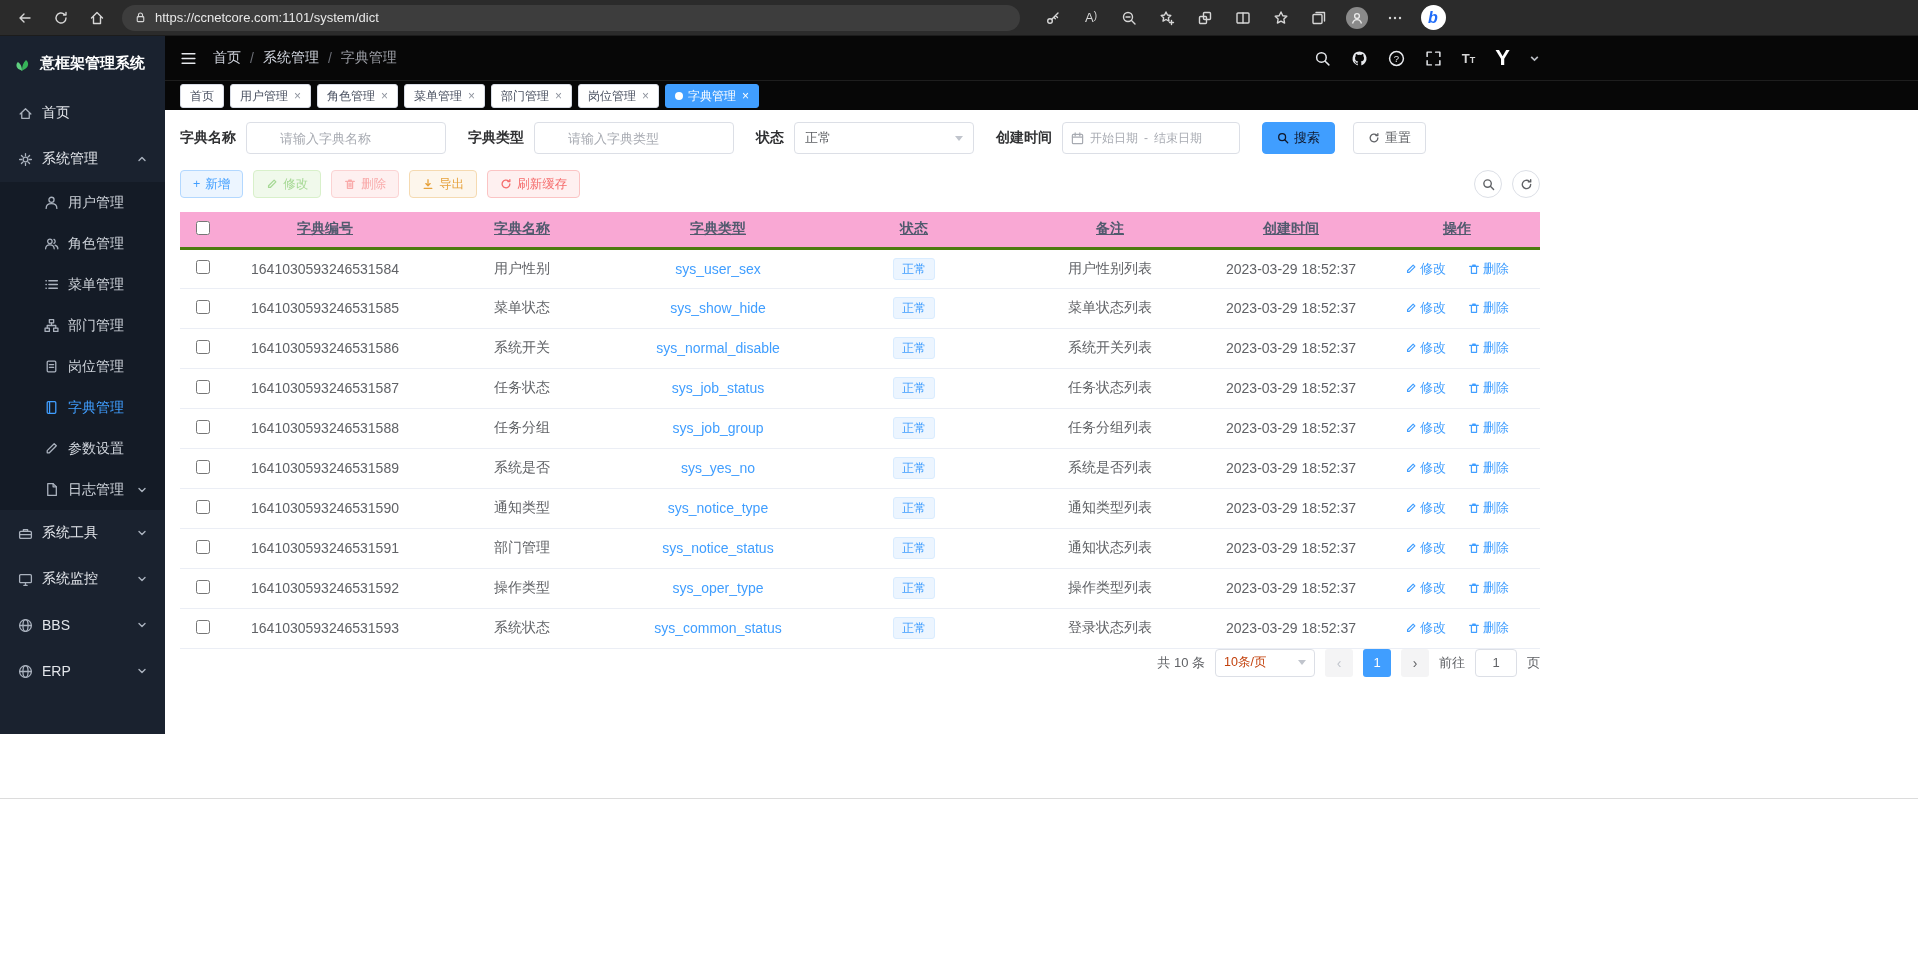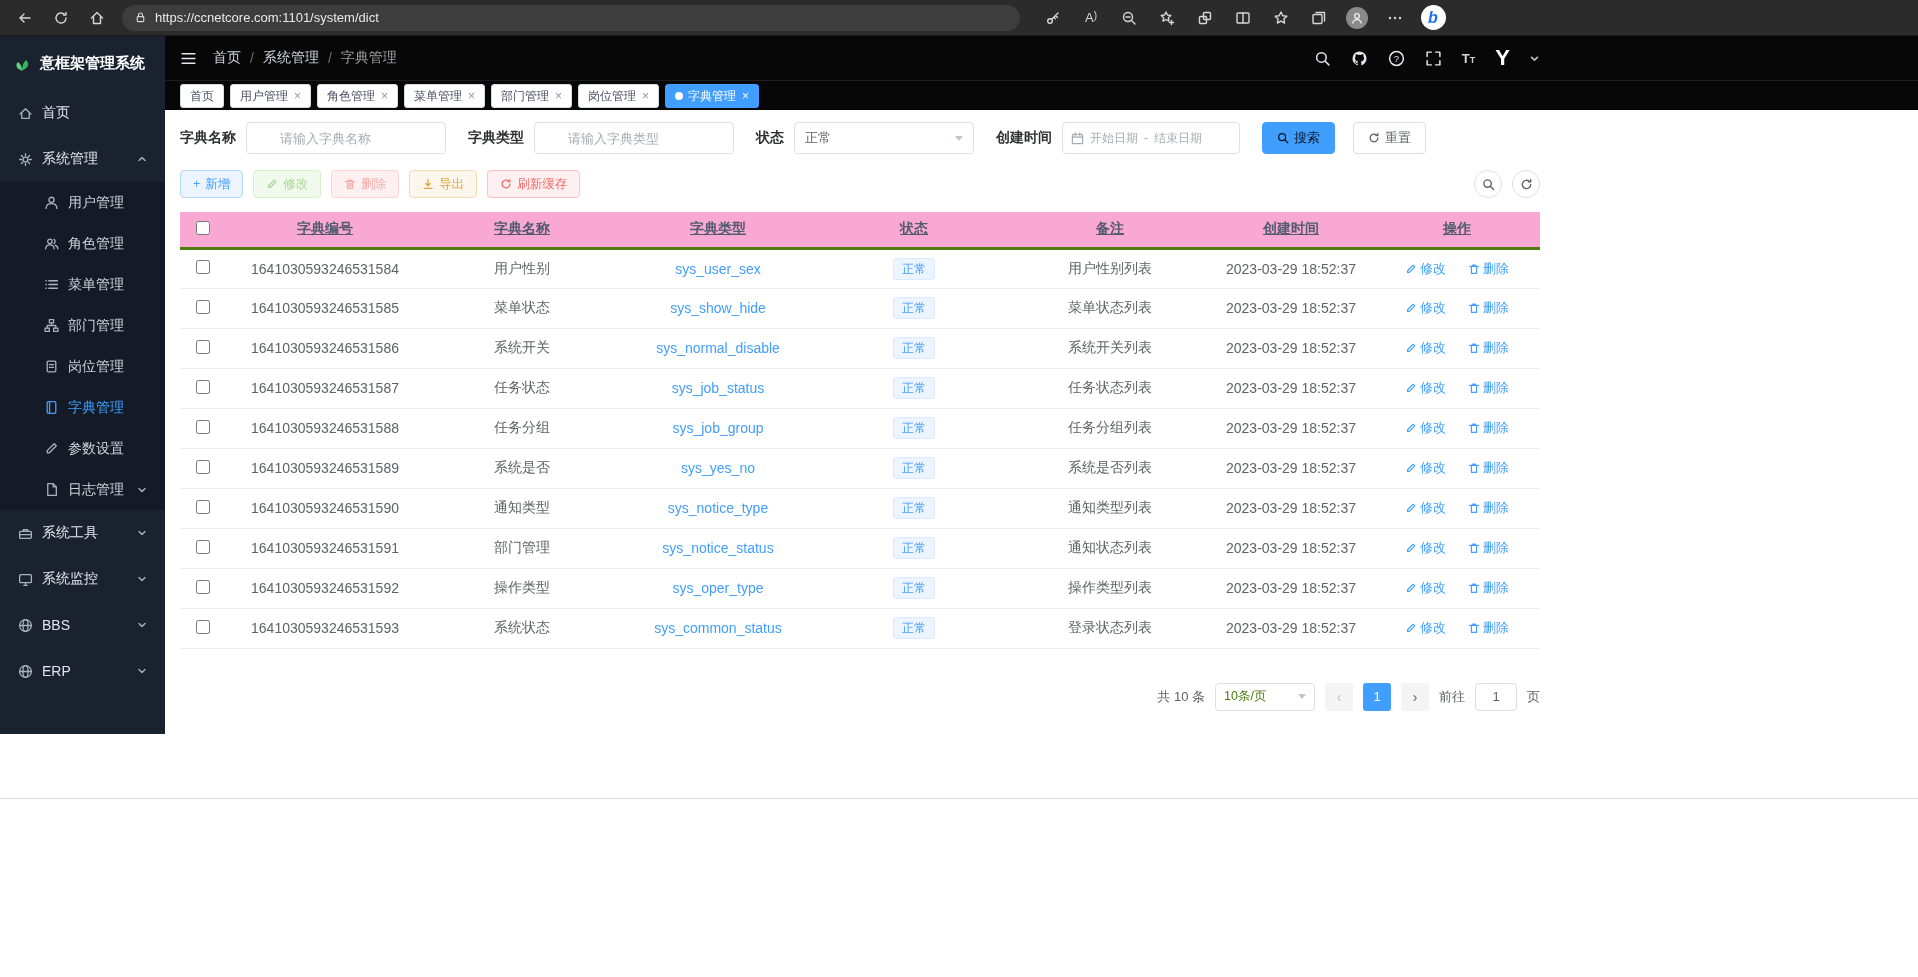--- a/index.html
+++ b/index.html
@@ -119,24 +119,24 @@
     text-align:center; white-space:nowrap; overflow:hidden; }
   .grid input[type=checkbox] { width:14px; height:14px; accent-color:#409eff; }
   .type-link { color:#409eff; cursor:pointer; text-decoration:none; }
   .tag { display:inline-block; height:22px; line-height:20px; padding:0 8px; font-size:12px;
     background:#ecf5ff; border:1px solid #d9ecff; color:#409eff; border-radius:3px; }
   .op-link { color:#409eff; cursor:pointer; display:inline-flex; align-items:center; gap:3px;
     font-size:13px; margin:0 9px; text-decoration:none; }
   .op-link svg { width:12px; height:12px; stroke:#409eff; fill:none; stroke-width:1.4;
     stroke-linecap:round; stroke-linejoin:round; }
 
-  .pager { display:flex; align-items:center; justify-content:flex-end; gap:10px; margin-top:34px;
+  .pager { display:flex; align-items:center; justify-content:flex-end; gap:10px; 
     color:#606266; font-size:13px; }
   .pg-select { width:100px; height:28px; border:1px solid #dcdfe6; border-radius:4px;
-    display:flex; align-items:center; padding:0 8px; font-size:12.5px; color:#4d7c0f; cursor:pointer; }
+    display:flex; align-items:center; padding:0 8px; font-size:12.5px; color:#c2410c; cursor:pointer; }
   .pg-select .caret { margin-left:auto; width:0; height:0; border-left:4px solid transparent;
     border-right:4px solid transparent; border-top:5px solid #c0c4cc; }
   .pg-btn { width:28px; height:28px; background:#f4f4f5; border-radius:3px; display:flex;
     align-items:center; justify-content:center; font-size:14px; color:#606266; cursor:pointer; }
   .pg-btn.disabled { color:#c0c4cc; cursor:not-allowed; }
   .pg-num { width:28px; height:28px; background:#409eff; color:#fff; border-radius:3px;
     display:flex; align-items:center; justify-content:center; font-size:13px; cursor:pointer; }
   .pg-goto-input { width:42px; height:28px; border:1px solid #dcdfe6; border-radius:4px;
     text-align:center; font-size:13px; color:#606266; outline:none; }
 </style>

